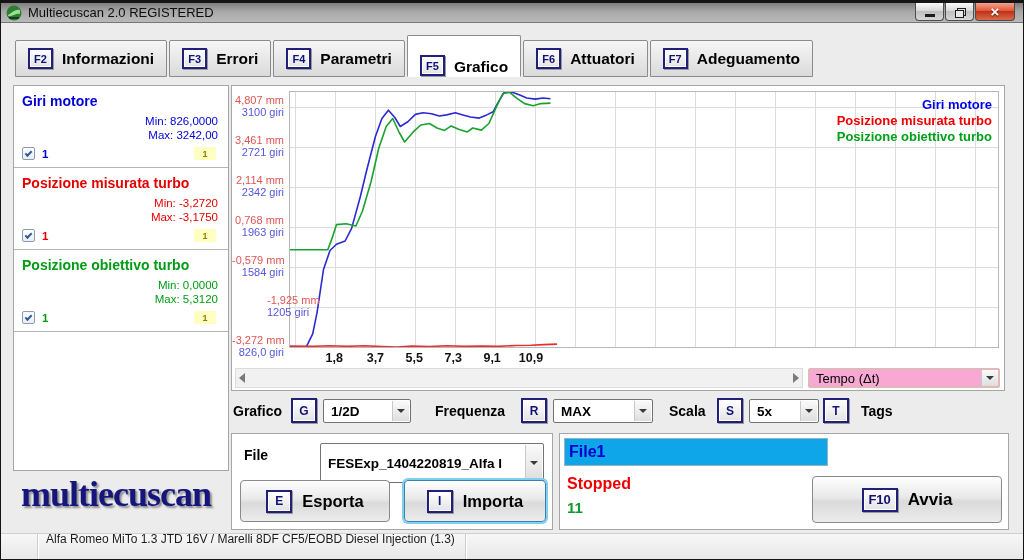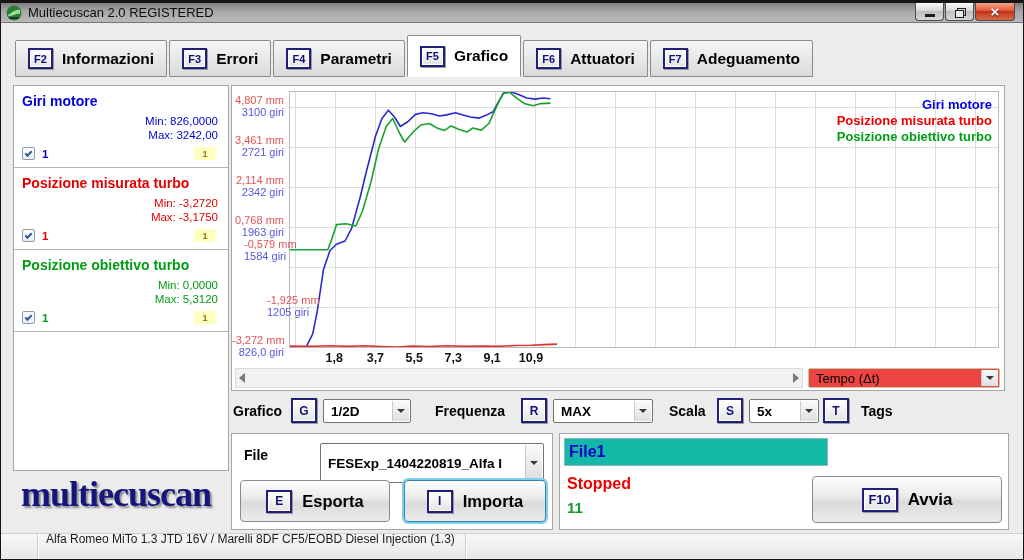--- a/index.html
+++ b/index.html
@@ -22,21 +22,21 @@
   .g-rest{width:9px;height:8px;position:relative;}
   .g-rest::before{content:"";position:absolute;left:2px;top:0;width:7px;height:6px;border:1px solid #1d1d1d;}
   .g-rest::after{content:"";position:absolute;left:0;top:2px;width:7px;height:6px;border:1px solid #1d1d1d;background:#e7e7e7;}
   .wb-close::before{content:"×";color:#fff;font-weight:bold;font-size:15px;line-height:14px;text-shadow:0 1px 1px rgba(0,0,0,.6);}
   
   .tabbar{position:absolute;top:22px;left:0;right:0;height:54px;display:flex;
     align-items:flex-end;padding-left:14px;gap:2px;}
   .tab{height:37px;display:flex;align-items:center;gap:9px;padding:0 12px;
     background:linear-gradient(#f6f6f6,#dadada);border:1px solid #8b8b8b;border-radius:2px 2px 0 0;
     font-weight:bold;font-size:15.5px;color:#000;white-space:nowrap;}
-  .tab.active{height:42px;background:#fff;border-bottom:1px solid #fff;position:relative;z-index:3;}
+  .tab.active{height:42px;background:#fff;border-bottom:1px solid #fff;position:relative;z-index:3;align-items:flex-end;}
   .kc{display:inline-flex;align-items:center;justify-content:center;
     background:linear-gradient(#ffffff,#e3e3e3);border:2px solid #20207a;border-radius:0;
     box-shadow:inset 0 0 0 1px #fff,1px 1px 0 #9a9a9a;color:#101078;font-weight:bold;}
   .kc-tab{width:25px;height:21px;font-size:11px;}
   
   .client{position:absolute;top:76px;left:0;right:0;bottom:26px;background:#ececec;}
   .panel{position:absolute;background:#fff;border:1px solid #a6a6a6;}
   
   .sidebar{left:12px;top:8px;width:216px;height:386px;overflow:hidden;}
   .sig{padding:7px 8px 4px 8px;border-bottom:1px solid #b5b5b5;}
@@ -70,41 +70,41 @@
   .sarr-r{border-left:6px solid #7a7a7a;}
   
   .combo{position:relative;background:#fff;border:1px solid #737373;border-radius:2px;
     display:flex;align-items:center;font-weight:bold;font-size:13.5px;color:#000;
     padding-left:7px;overflow:hidden;white-space:nowrap;}
   .combo-arrow{position:absolute;right:1px;top:1px;bottom:1px;width:17px;
     background:linear-gradient(#fafafa,#dedede);border-left:1px solid #c9c9c9;
     display:flex;align-items:center;justify-content:center;}
   .combo-arrow::before{content:"";width:0;height:0;border-left:4px solid transparent;
     border-right:4px solid transparent;border-top:4px solid #3a3a3a;}
-  .combo.yellow{background:#ef4444;font-weight:normal;font-size:13px;border:1px solid #c9c9a0;}
+  .combo.yellow{background:#f9a8d4;font-weight:normal;font-size:13px;border:1px solid #c9c9a0;}
   .x-combo{position:absolute;left:576px;top:282px;width:192px;height:20px;}
   
   .controls{position:absolute;left:230px;top:320px;width:780px;height:28px;}
   .controls .lbl{position:absolute;top:6px;font-size:14px;font-weight:bold;color:#000;}
   .kc-ctrl{position:absolute;top:1px;width:26px;height:25px;font-size:12px;}
   .ctl-combo{position:absolute;top:2px;height:24px;}
   
   .file-panel{left:230px;top:356px;width:322px;height:97px;}
   .fp-label{position:absolute;left:12px;top:13px;font-size:14px;font-weight:bold;}
   .fp-combo{position:absolute;left:88px;top:9px;width:224px;height:40px;}
   .btn3d{position:absolute;display:flex;align-items:center;justify-content:center;gap:10px;
     background:linear-gradient(#fefefe,#e9e9e9 45%,#dadada 55%,#ececec);
     border:1px solid #8a8a8a;border-radius:4px;font-weight:bold;font-size:16.5px;color:#000;}
   .btn-focus{box-shadow:0 0 0 2px #7ed0ee;border-color:#3c7fb1;}
   .kc-btn{width:26px;height:23px;font-size:12px;position:static;}
   .kc-wide{width:36px;height:24px;font-size:13px;}
   
   .run-panel{left:558px;top:356px;width:450px;height:97px;}
   .rp-input{position:absolute;left:4px;top:4px;width:264px;height:28px;border:1px solid #9ab0c4;
-    background:#14b8a6;font-family:"Liberation Sans",sans-serif;font-size:16px;font-weight:bold;color:#0000cc;padding:2px 4px;}
+    background:#0ea5e9;font-family:"Liberation Sans",sans-serif;font-size:16px;font-weight:bold;color:#0000cc;padding:2px 4px;}
   .rp-status{position:absolute;left:7px;top:41px;font-size:16px;font-weight:bold;color:#ee0000;}
   .rp-count{position:absolute;left:7px;top:65px;font-size:15px;font-weight:bold;color:#0f9a30;}
   .rp-avvia{left:252px;top:42px;width:190px;height:47px;font-size:17px;}
   
   .statusbar{position:absolute;left:0;right:0;bottom:0;height:26px;
     background:linear-gradient(#f7f7f7,#e8e8e8);border-top:1px solid #cfcfcf;
     display:flex;align-items:stretch;font-size:12px;color:#1c1c1c;}
   .sb-sec{border-right:1px solid #cdcdcd;box-shadow:1px 0 0 #fff;display:flex;align-items:center;}
   .sb-0{width:37px;}
   .sb-1{padding:0 10px 16px 8px;}
@@ -259,21 +259,21 @@
             <div class="gi">2721 giri</div>
           </div>
           <div class="ylab" style="right: 720px; top: 88px;">
             <div class="mm">2,114 mm</div>
             <div class="gi">2342 giri</div>
           </div>
           <div class="ylab" style="right: 720px; top: 128px;">
             <div class="mm">0,768 mm</div>
             <div class="gi">1963 giri</div>
           </div>
-          <div class="ylab" style="right: 720px; top: 152px; padding-left: 12px;">
+          <div class="ylab" style="right: 720px; top: 168px;">
             <div class="mm">-0,579 mm</div>
             <div class="gi">1584 giri</div>
           </div>
           <div class="ylab" style="right: 720px; top: 208px; padding-left: 35px;">
             <div class="mm">-1,925 mm</div>
             <div class="gi">1205 giri</div>
           </div>
           <div class="ylab" style="right: 720px; top: 248px;">
             <div class="mm">-3,272 mm</div>
             <div class="gi">826,0 giri</div>

